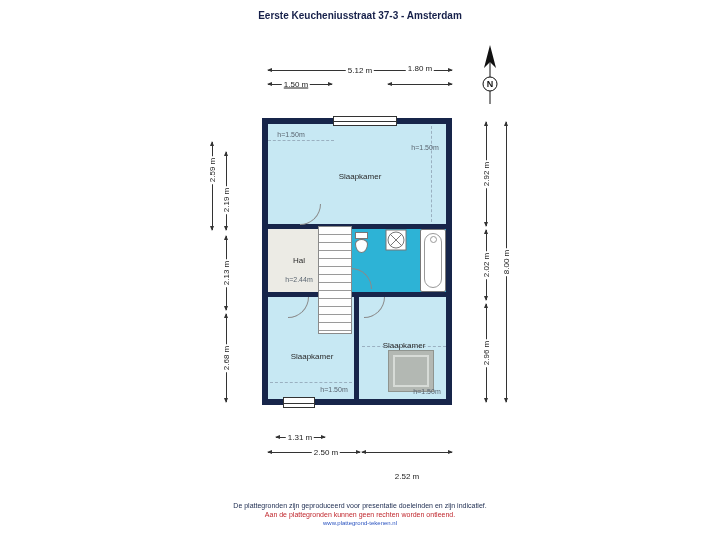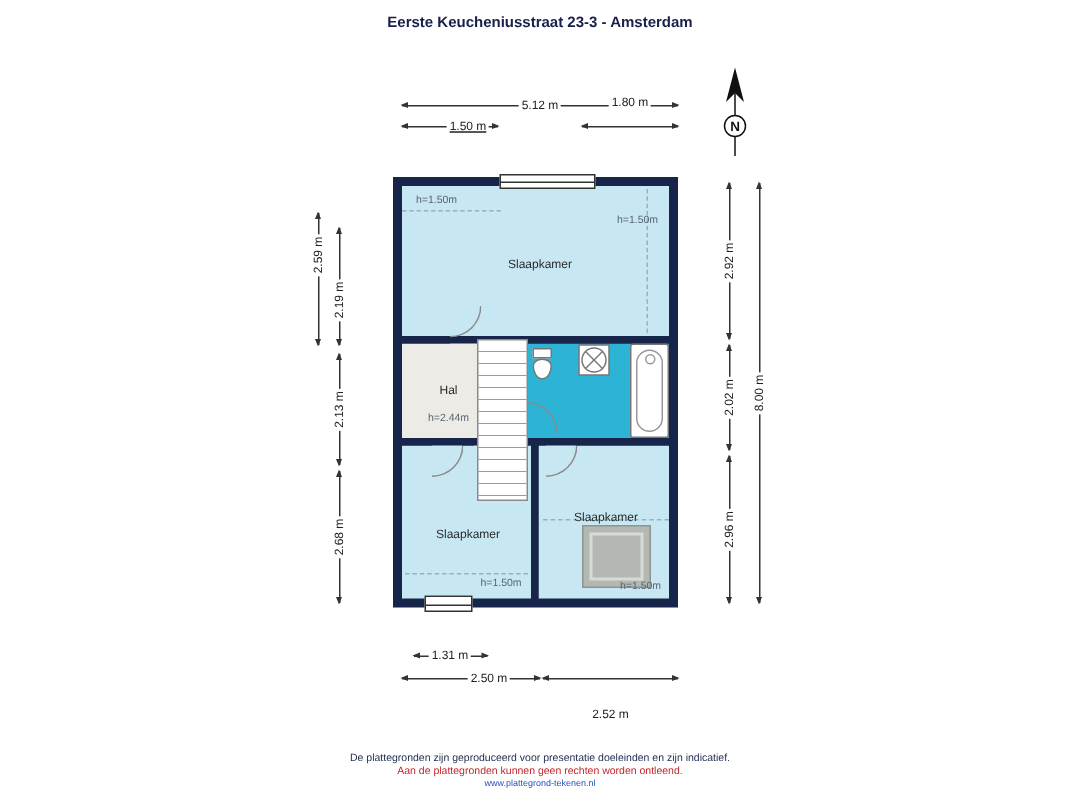--- a/index.html
+++ b/index.html
@@ -34,21 +34,21 @@
   .foot1{font-size:7px;color:#1c2b4f;}
   .foot2{font-size:7px;color:#c0272d;}
   .foot3{font-size:6px;color:#2a53c0;}
   .fixture{background:#fff;border:1px solid #777;z-index:5;}
 </style>
 </head>
 <body>
 
 <div class="stage">
 
-  <div class="abs title" style="top:10px;">Eerste Keucheniusstraat 23-3 - Amsterdam</div>
+  <div class="abs title" style="top:10px;">Eerste Keucheniusstraat 37-3 - Amsterdam</div>
 
   <svg class="abs" style="left:477px;top:44px;" width="26" height="64" viewBox="0 0 26 64">
     <line x1="13" y1="8" x2="13" y2="60" stroke="#111" stroke-width="1"></line>
     <polygon points="13,1 19,24 13,18 7,24" fill="#111"></polygon>
     <circle cx="13" cy="40" r="7" fill="#fff" stroke="#111" stroke-width="1"></circle>
     <text x="13" y="43" text-anchor="middle" font-size="9" font-weight="bold" fill="#111">N</text>
   </svg>
 
   <div class="abs wall" style="left:262px;top:118px;width:190px;height:287px;"></div>
 
@@ -113,21 +113,21 @@
   <div class="abs roomlabel" style="left:299px;top:260px;">Hal</div>
   <div class="abs hlabel" style="left:299px;top:279px;">h=2.44m</div>
   <div class="abs roomlabel" style="left:312px;top:356px;">Slaapkamer</div>
   <div class="abs hlabel" style="left:334px;top:389px;">h=1.50m</div>
   <div class="abs roomlabel" style="left:404px;top:345px;">Slaapkamer</div>
   <div class="abs hlabel" style="left:427px;top:391px;">h=1.50m</div>
 
   <div class="abs dimh" style="left:268px;top:70px;width:184px;"></div>
   <div class="abs dimlabel" style="left:360px;top:70px;">5.12 m</div>
   <div class="abs dimh" style="left:268px;top:84px;width:64px;"></div>
-  <div class="abs dimlabel" style="left:312px;top:84px;text-decoration:underline;">1.50 m</div>
+  <div class="abs dimlabel" style="left:296px;top:84px;text-decoration:underline;">1.50 m</div>
   <div class="abs dimh" style="left:388px;top:84px;width:64px;"></div>
   <div class="abs dimlabel" style="left:420px;top:68px;">1.80 m</div>
 
   <div class="abs dimv" style="left:212px;top:142px;height:88px;"></div>
   <div class="abs dimlabel vert" style="left:212px;top:170px;">2.59 m</div>
   <div class="abs dimv" style="left:226px;top:152px;height:78px;"></div>
   <div class="abs dimlabel vert" style="left:226px;top:200px;">2.19 m</div>
   <div class="abs dimv" style="left:226px;top:236px;height:74px;"></div>
   <div class="abs dimlabel vert" style="left:226px;top:273px;">2.13 m</div>
   <div class="abs dimv" style="left:226px;top:314px;height:88px;"></div>

